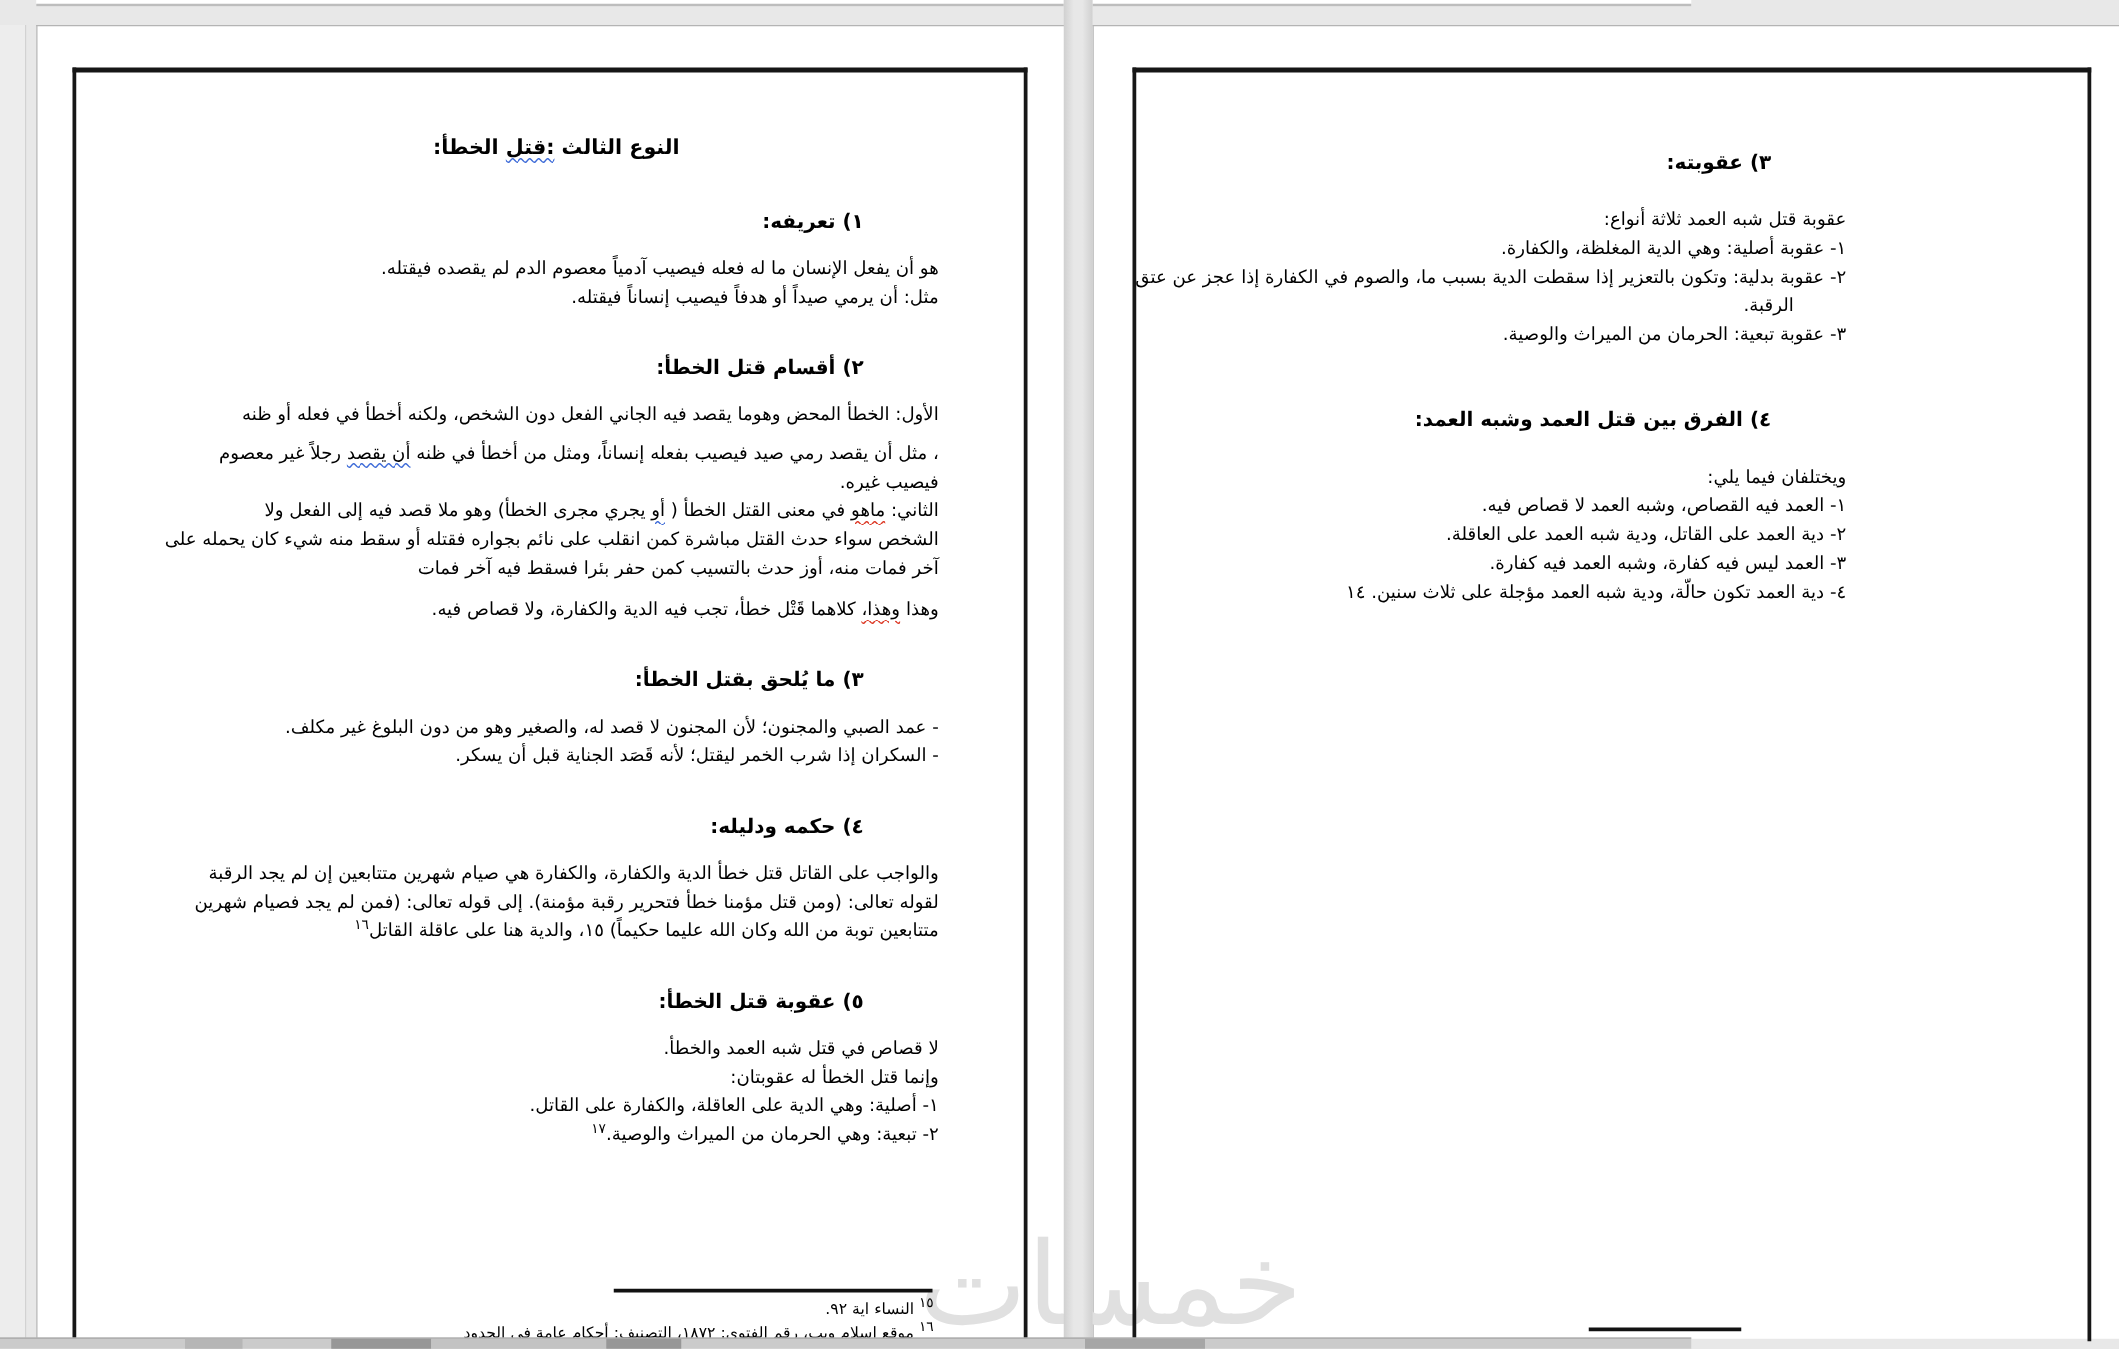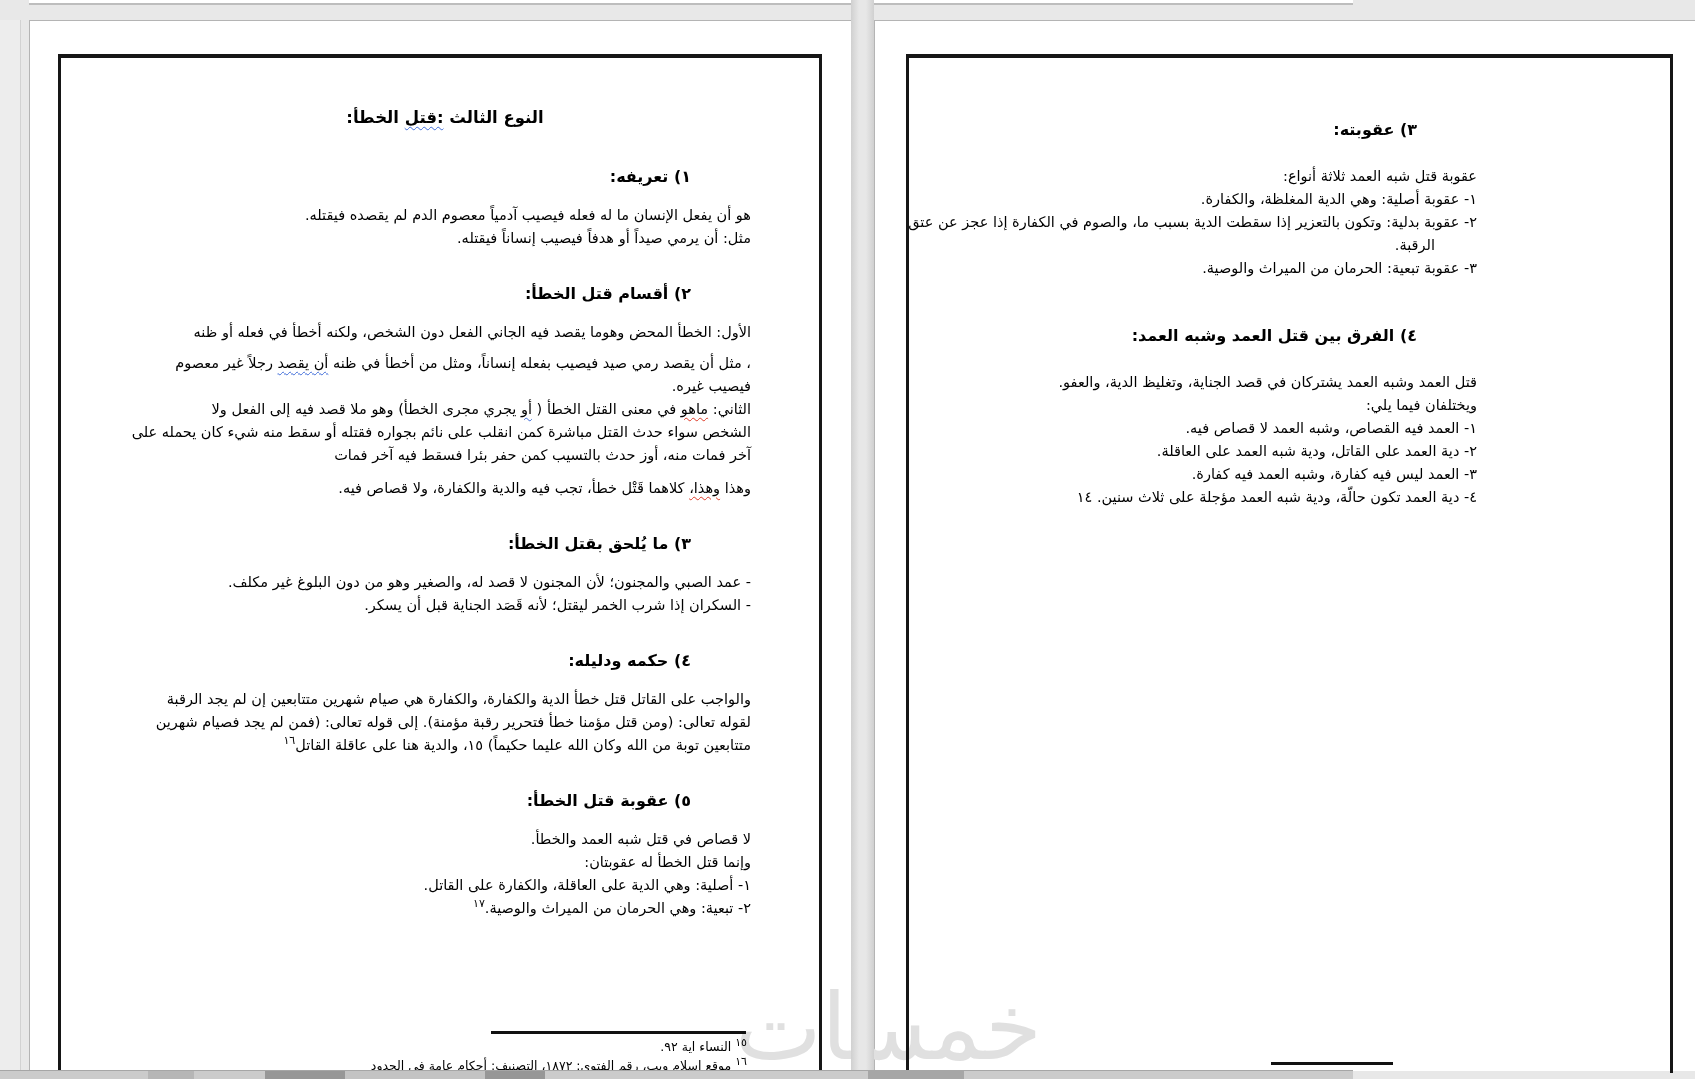--- a/index.html
+++ b/index.html
@@ -93,21 +93,21 @@
         <div class="blk blk-p"><span>مثل: أن يرمي صيداً أو هدفاً فيصيب إنساناً فيقتله.</span></div>
         <div class="blk blk-h"><span>٢) أقسام قتل الخطأ:</span></div>
         <div class="blk blk-p"><span>الأول: الخطأ المحض وهوما يقصد فيه الجاني الفعل دون الشخص، ولكنه أخطأ في فعله أو ظنه</span></div>
         <div class="blk blk-gap" style="height: 8px;"></div>
         <div class="blk blk-p"><span>، مثل أن يقصد رمي صيد فيصيب بفعله إنساناً، ومثل من أخطأ في ظنه </span><span class="wavy-blue">أن يقصد</span><span> رجلاً غير معصوم</span></div>
         <div class="blk blk-p"><span>فيصيب غيره.</span></div>
         <div class="blk blk-p"><span>الثاني: </span><span class="wavy-red">ماهو</span><span> في معنى القتل الخطأ ( </span><span class="wavy-blue">أو</span><span> يجري مجرى الخطأ) وهو ملا قصد فيه إلى الفعل ولا</span></div>
         <div class="blk blk-p"><span>الشخص سواء حدث القتل مباشرة كمن انقلب على نائم بجواره فقتله أو سقط منه شيء كان يحمله على</span></div>
         <div class="blk blk-p"><span>آخر فمات منه، أوز حدث بالتسيب كمن حفر بئرا فسقط فيه آخر فمات</span></div>
         <div class="blk blk-gap" style="height: 10px;"></div>
-        <div class="blk blk-p"><span>وهذا </span><span class="wavy-red">وهذا،</span><span> كلاهما قَتْل خطأ، تجب فيه والدية والكفارة، ولا قصاص فيه.</span></div>
+        <div class="blk blk-p"><span>وهذا </span><span class="wavy-red">وهذا،</span><span> كلاهما قَتْل خطأ، تجب فيه الدية والكفارة، ولا قصاص فيه.</span></div>
         <div class="blk blk-h"><span>٣) ما يُلحق بقتل الخطأ:</span></div>
         <div class="blk blk-p"><span>- عمد الصبي والمجنون؛ لأن المجنون لا قصد له، والصغير وهو من دون البلوغ غير مكلف.</span></div>
         <div class="blk blk-p"><span>- السكران إذا شرب الخمر ليقتل؛ لأنه قَصَد الجناية قبل أن يسكر.</span></div>
         <div class="blk blk-h"><span>٤) حكمه ودليله:</span></div>
         <div class="blk blk-p"><span>والواجب على القاتل قتل خطأ الدية والكفارة، والكفارة هي صيام شهرين متتابعين إن لم يجد الرقبة</span></div>
         <div class="blk blk-p"><span>لقوله تعالى: (ومن قتل مؤمنا خطأ فتحرير رقبة مؤمنة). إلى قوله تعالى: (فمن لم يجد فصيام شهرين</span></div>
         <div class="blk blk-p"><span>متتابعين توبة من الله وكان الله عليما حكيماً) ١٥، والدية هنا على عاقلة القاتل</span><sup>١٦</sup></div>
         <div class="blk blk-h"><span>٥) عقوبة قتل الخطأ:</span></div>
         <div class="blk blk-p"><span>لا قصاص في قتل شبه العمد والخطأ.</span></div>
         <div class="blk blk-p"><span>وإنما قتل الخطأ له عقوبتان:</span></div>
@@ -124,21 +124,20 @@
   <div class="page page-right">
     <div class="frame"></div>
     <div class="content" id="right-content">
         <div class="blk blk-h"><span>٣) عقوبته:</span></div>
         <div class="blk blk-p"><span>عقوبة قتل شبه العمد ثلاثة أنواع:</span></div>
         <div class="blk blk-p"><span>١- عقوبة أصلية: وهي الدية المغلظة، والكفارة.</span></div>
         <div class="blk blk-p"><span>٢- عقوبة بدلية: وتكون بالتعزير إذا سقطت الدية بسبب ما، والصوم في الكفارة إذا عجز عن عتق</span></div>
         <div class="blk blk-p blk-indent"><span>الرقبة.</span></div>
         <div class="blk blk-p"><span>٣- عقوبة تبعية: الحرمان من الميراث والوصية.</span></div>
         <div class="blk blk-h"><span>٤) الفرق بين قتل العمد وشبه العمد:</span></div>
-        <div class="blk blk-p"><span>قتل العمد وشبه العمد يشتركان في قصد الجناية، وتغليظ الدية، والعفو.</span></div>
         <div class="blk blk-p"><span>ويختلفان فيما يلي:</span></div>
         <div class="blk blk-p"><span>١- العمد فيه القصاص، وشبه العمد لا قصاص فيه.</span></div>
         <div class="blk blk-p"><span>٢- دية العمد على القاتل، ودية شبه العمد على العاقلة.</span></div>
         <div class="blk blk-p"><span>٣- العمد ليس فيه كفارة، وشبه العمد فيه كفارة.</span></div>
         <div class="blk blk-p"><span>٤- دية العمد تكون حالّة، ودية شبه العمد مؤجلة على ثلاث سنين. ١٤</span></div>
       </div>
     <div class="fn-sep-right"></div>
   </div>
 
   <div class="gutter"></div>

